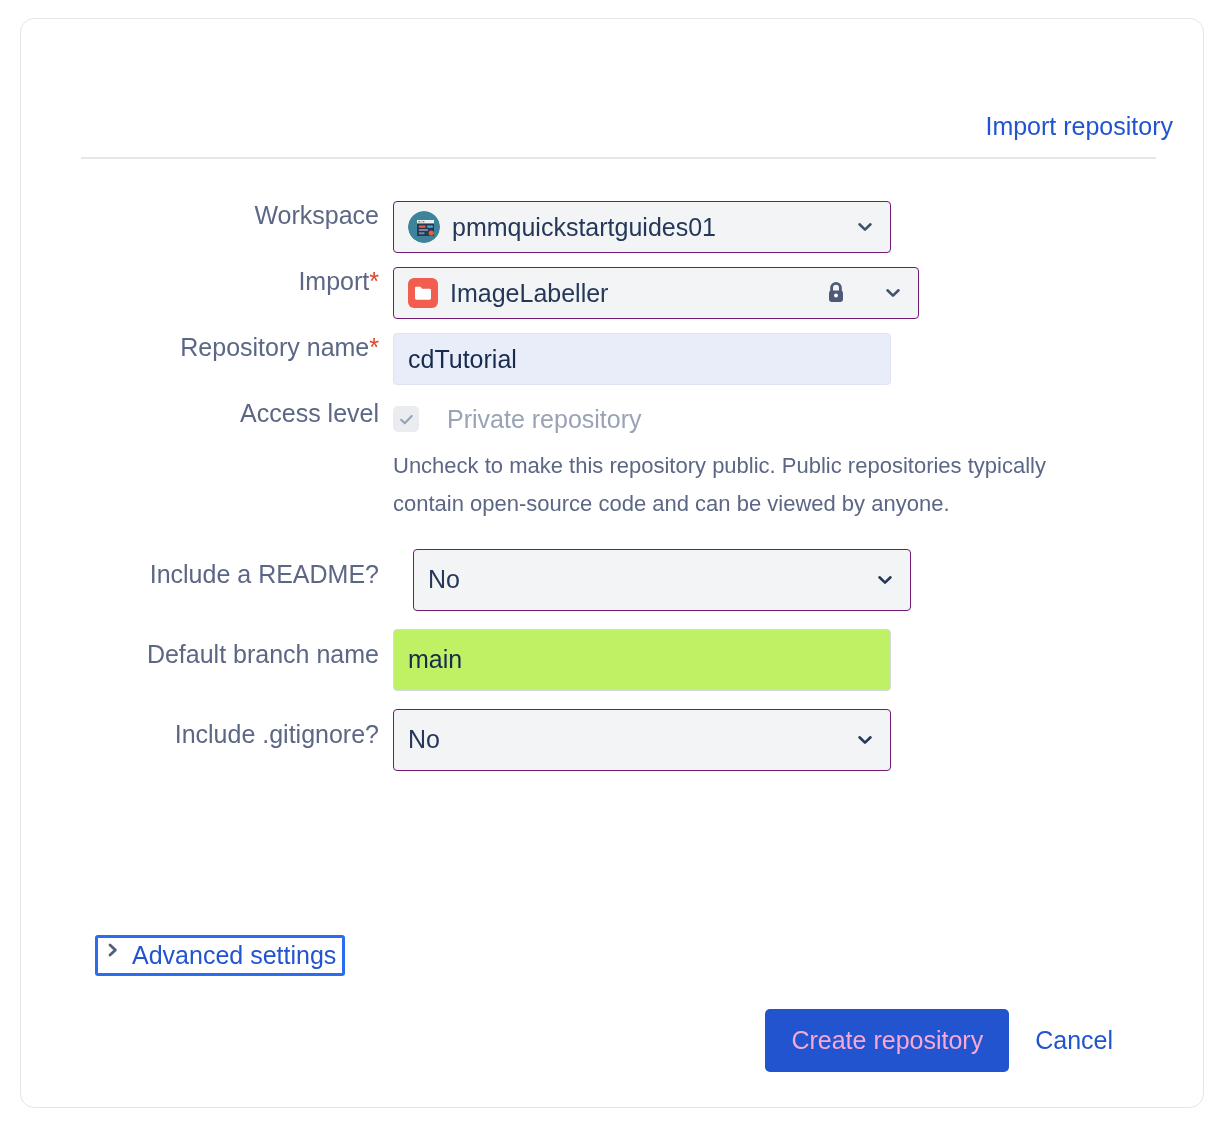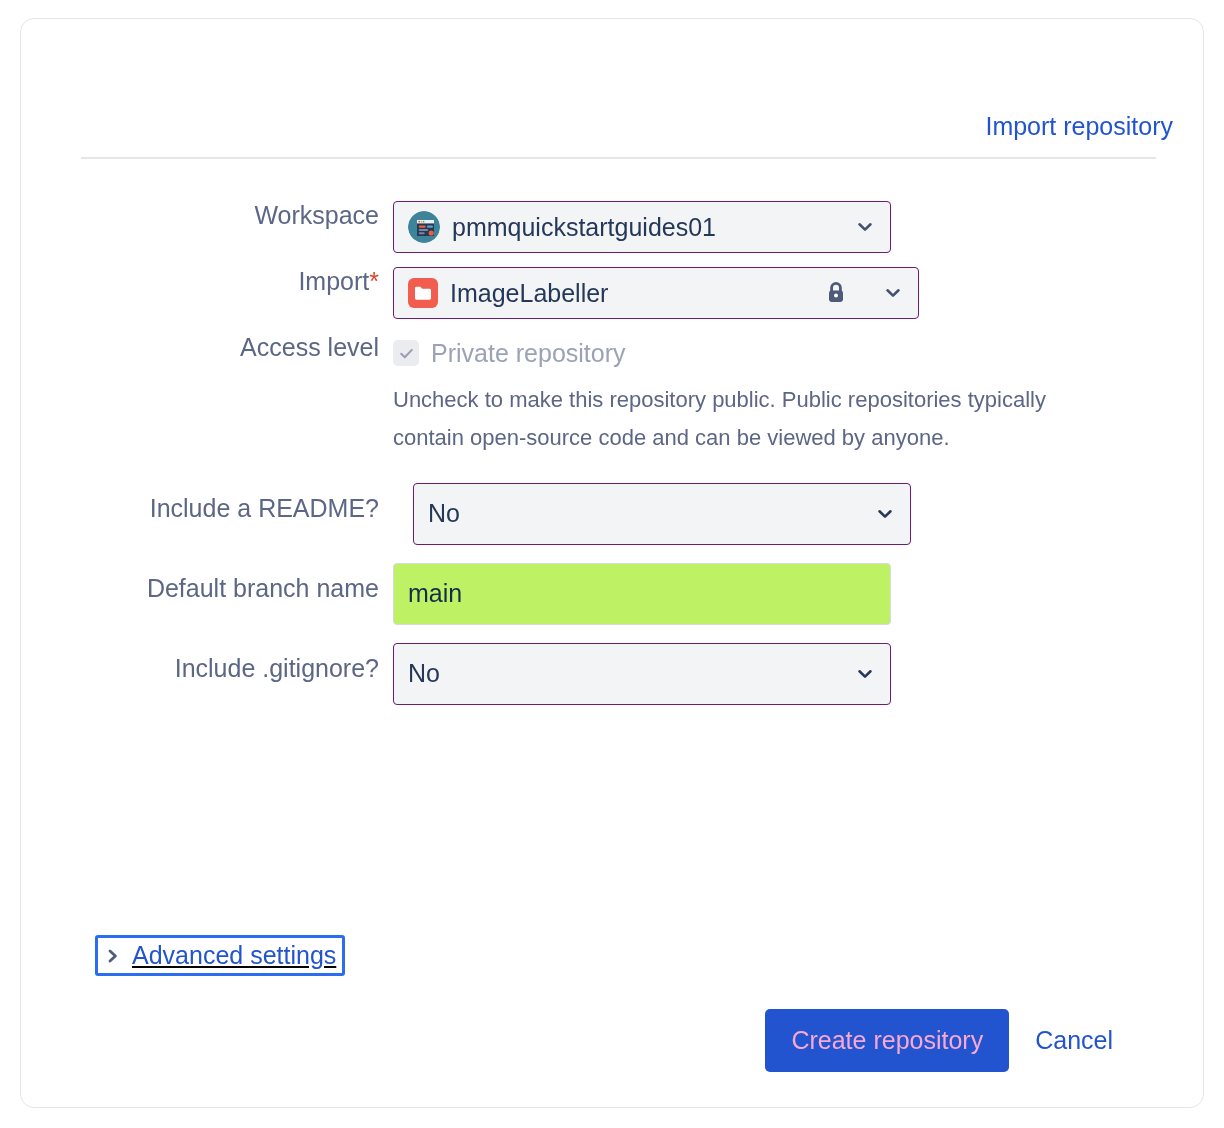--- a/index.html
+++ b/index.html
@@ -191,44 +191,43 @@
     display: flex;
     align-items: center;
     justify-content: center;
     flex: 0 0 26px;
     margin-right: 12px;
   }
   .chk-label {
     font-size: 25px;
     color: #9aa3b5;
     white-space: nowrap;
+    margin-left: 16px;
   }
   .help {
     margin-top: 8px;
     width: 680px;
     font-size: 22px;
     line-height: 1.72;
     color: #5c6685;
   }
 
   
   .adv-wrap {
     position: absolute;
     left: 74px;
     top: 916px;
   }
   .adv {
     display: inline-flex;
-    align-items: center;
     border: 3px solid #2b6cf0;
     border-radius: 3px;
     padding: 3px 6px 3px 8px;
     background: #ffffff;
     cursor: pointer;
-    text-decoration: underline;
   }
   .adv-chev {
     width: 14px;
     height: 18px;
     margin-right: 12px;
     display: block;
   }
   .adv-text {
     font-size: 25px;
     color: #2254cf;
@@ -325,20 +324,26 @@
           </span>
           <span class="chev">
             <svg width="18" height="18" viewBox="0 0 18 18">
                 <path d="M3.5 6.3 L9 11.6 L14.5 6.3" fill="none" stroke="#42526e" stroke-width="2.6" stroke-linecap="round" stroke-linejoin="round"></path>
               </svg>
           </span>
         </div>
       </div>
     </div>
 
+    <div class="row">
+      <div class="label"><span>Repository name</span><span class="req">*</span></div>
+      <div class="field">
+        <input class="text-input autofill" type="text" value="cdTutorial" style="">
+      </div>
+    </div>
 
     <div class="row" style="margin-bottom:26px;">
       <div class="label">Access level</div>
       <div class="field">
         <div class="chk-row">
           <span class="chkbox">
             <svg width="17" height="17" viewBox="0 0 17 17">
                 <path d="M3.2 8.8 L6.8 12.3 L13.8 4.9" fill="none" stroke="#97a0b5" stroke-width="2.1" stroke-linecap="round" stroke-linejoin="round"></path>
               </svg>
           </span>

